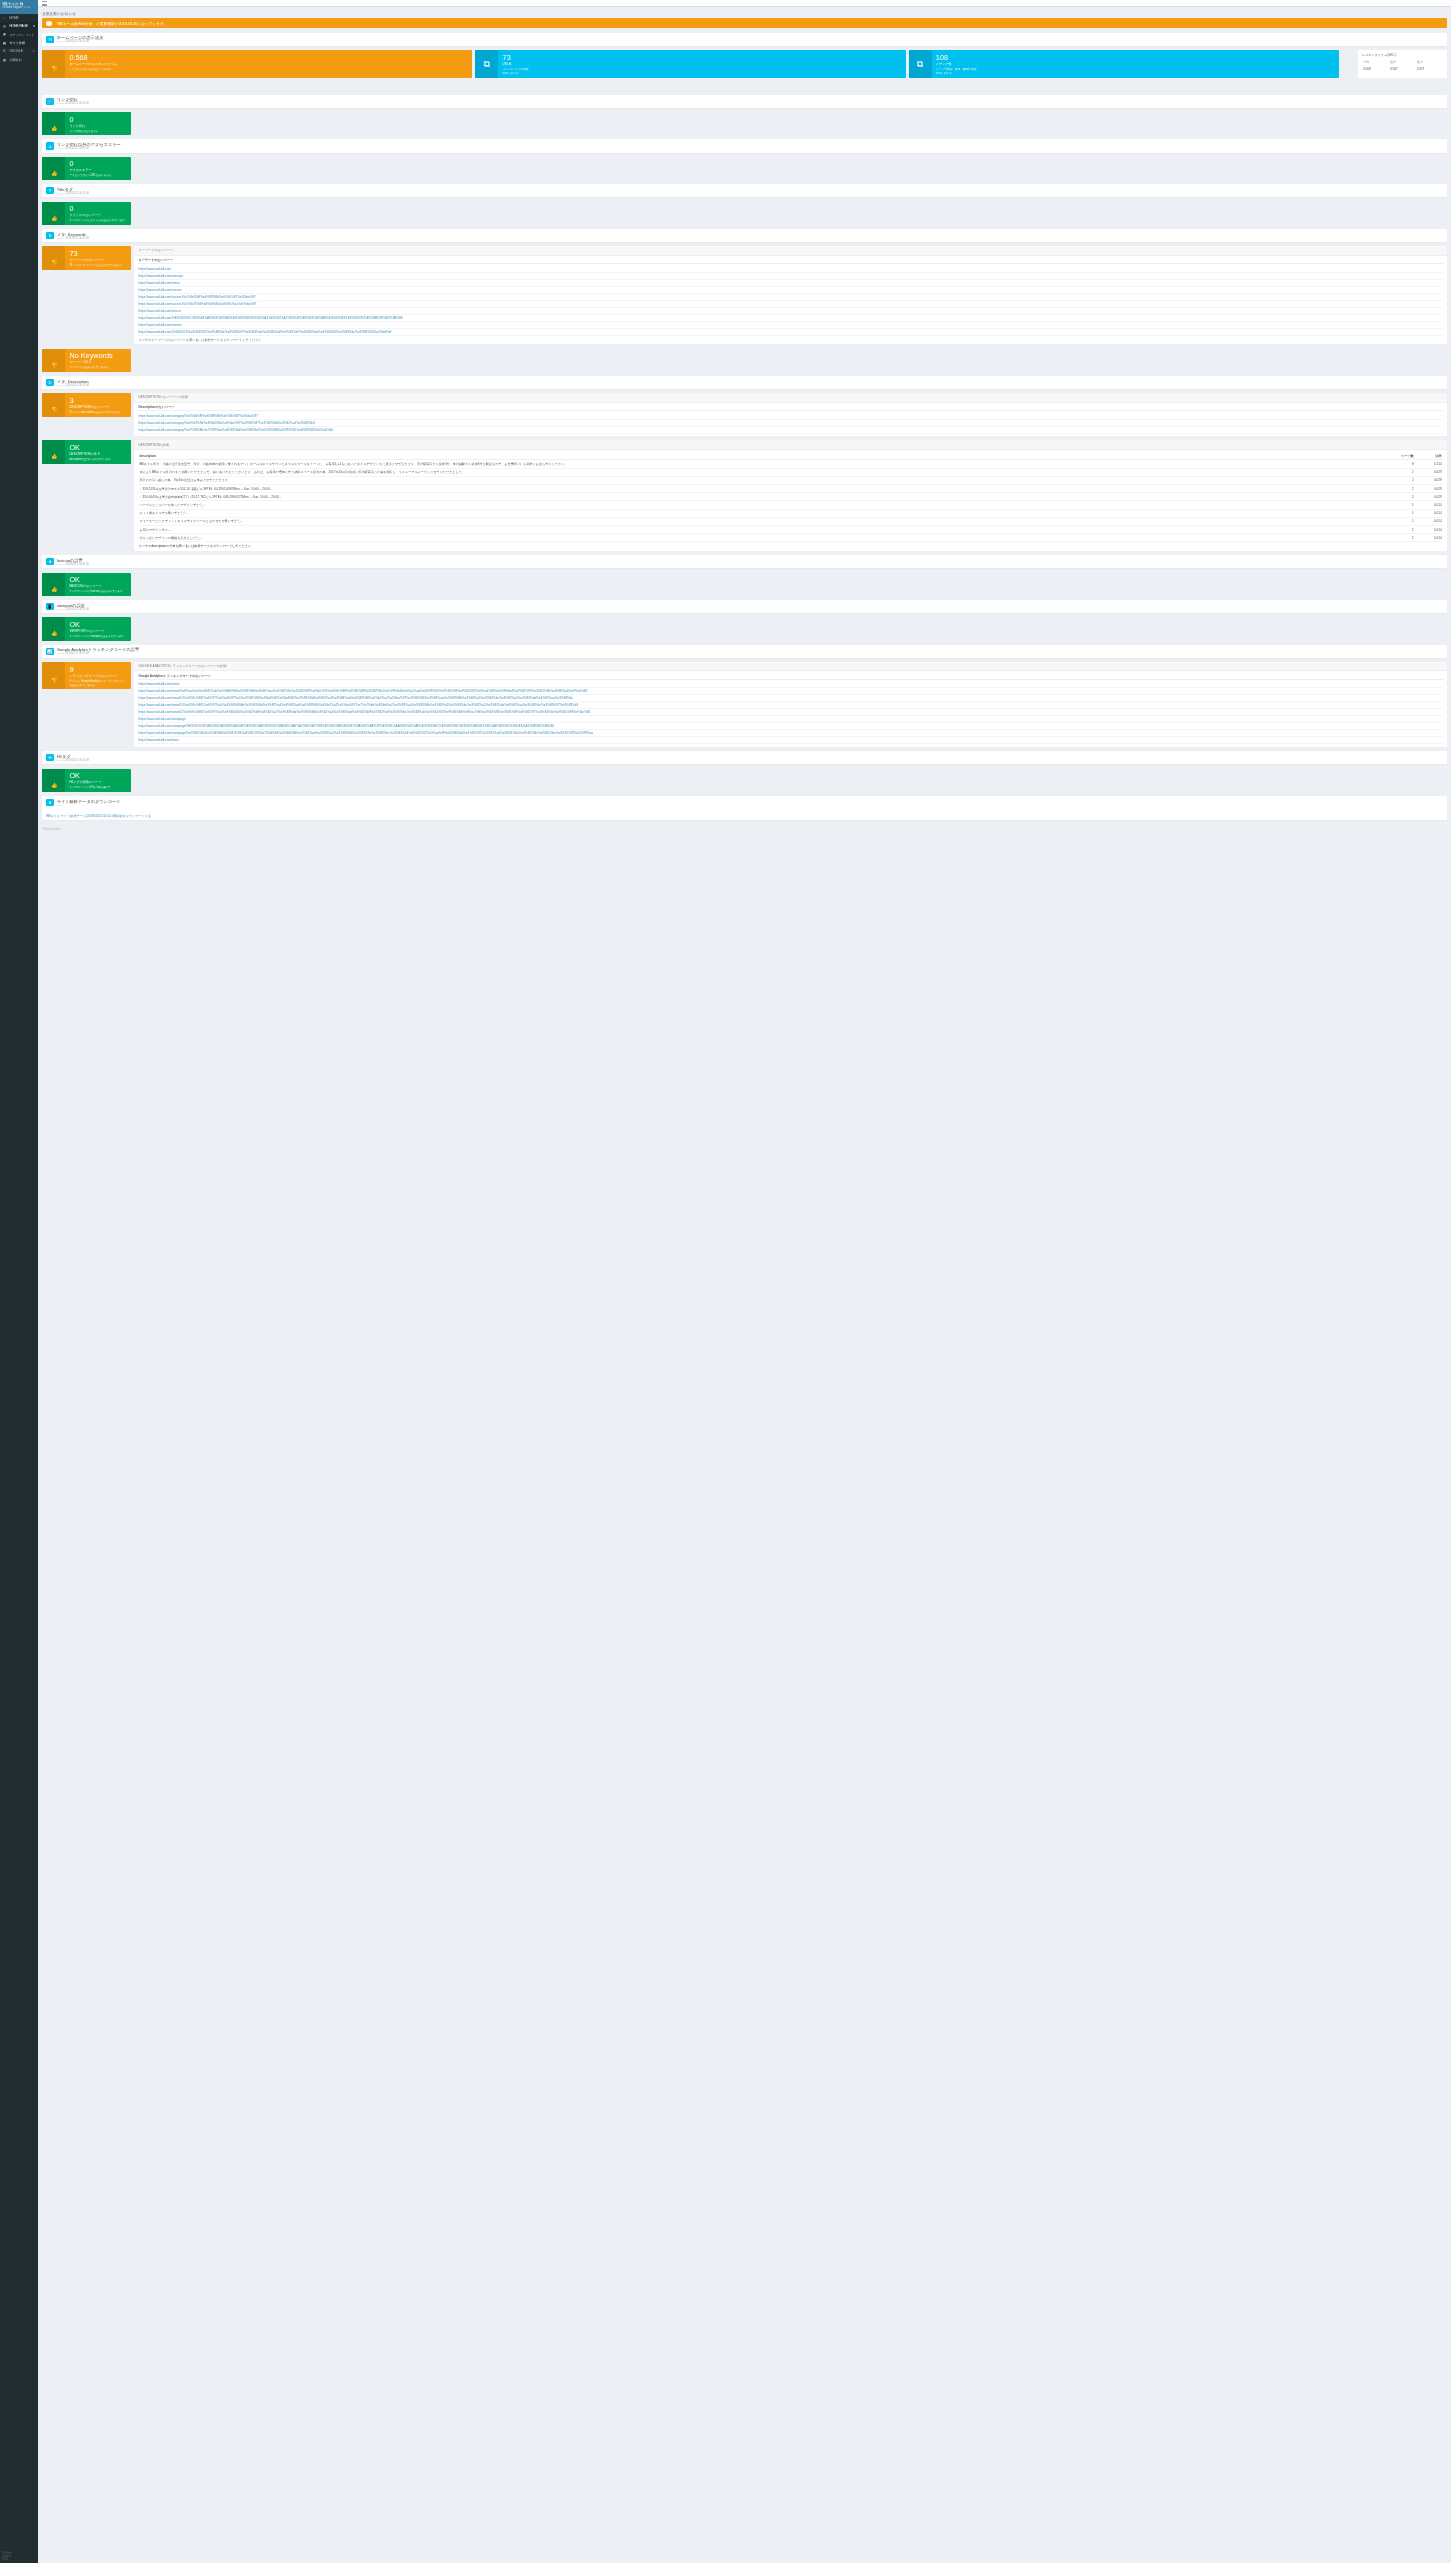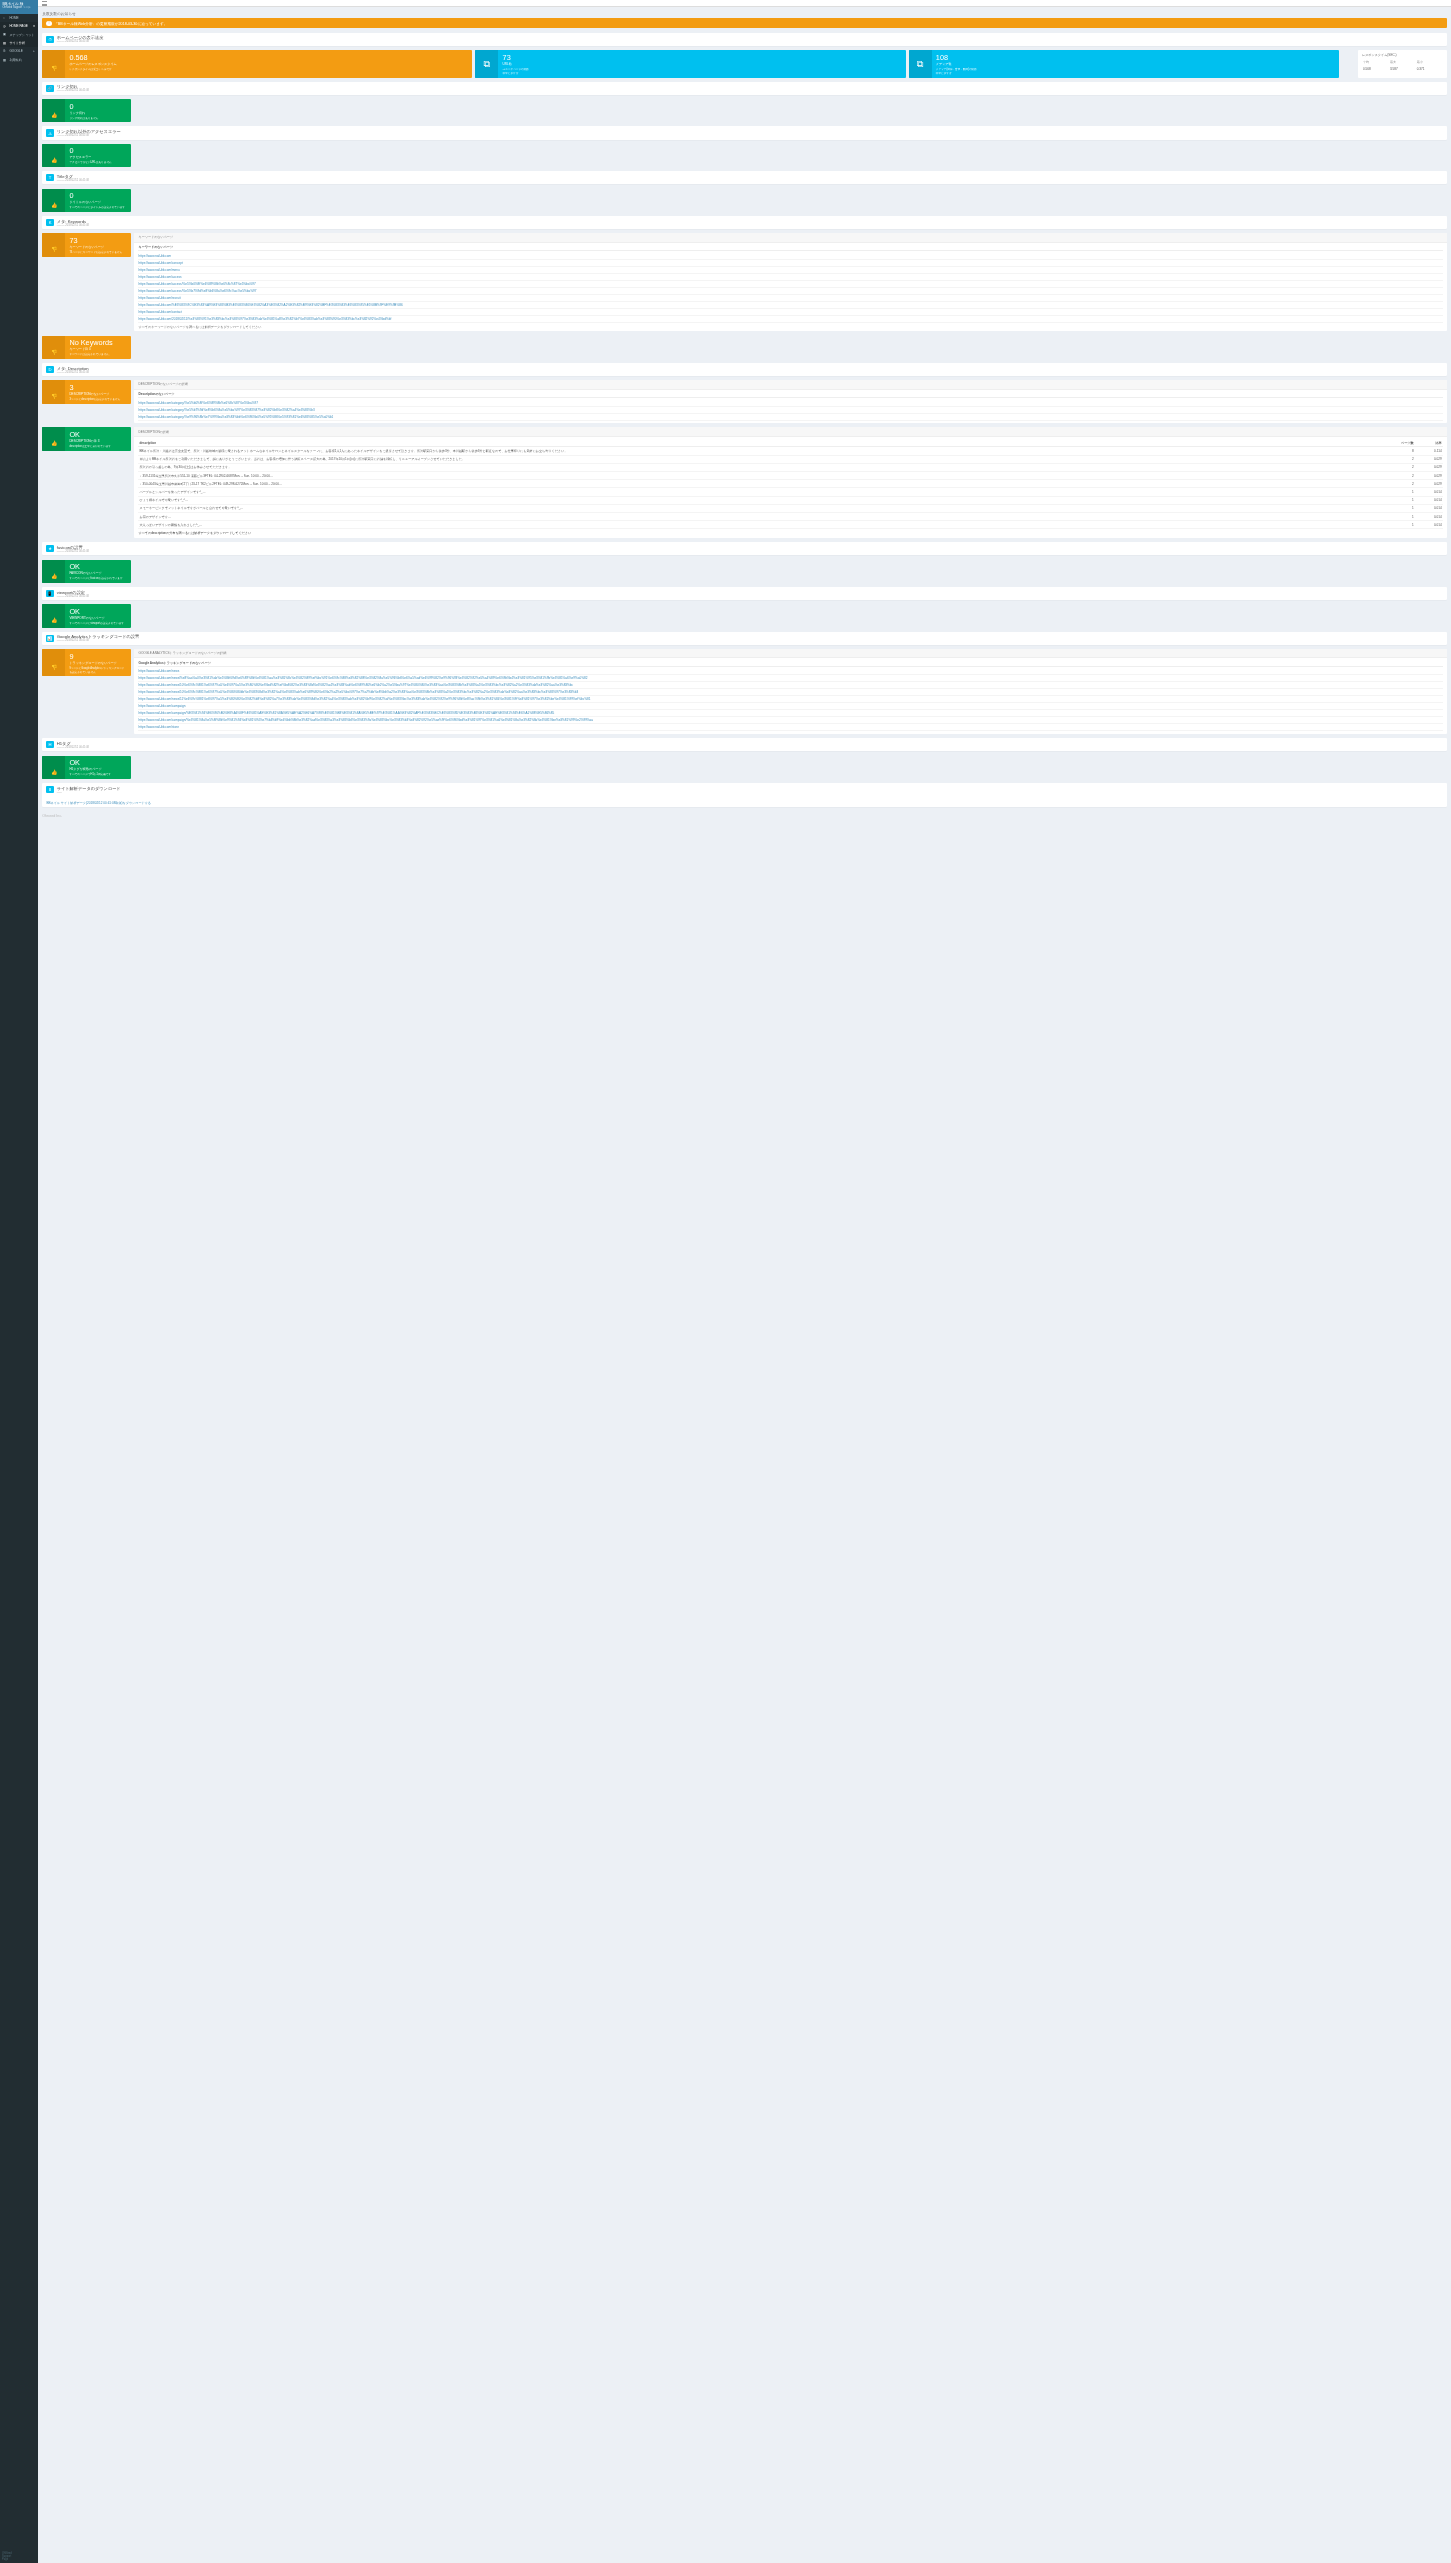--- a/index.html
+++ b/index.html
@@ -22,21 +22,21 @@
 .main{padding:4.2px}
 .alert-title{font-size:3.7px;color:#666;margin-bottom:1.6px}
 .alert{background:#f39c12;color:#fff;padding:2.6px 4.2px;border-radius:1px;font-size:3.7px;display:flex;align-items:center;gap:2.6px;margin-bottom:4.2px}
 .alert .badge{background:#fff;color:#f39c12;border-radius:50%;width:5.2px;height:5.2px;display:inline-flex;align-items:center;justify-content:center;font-size:3.1px;font-weight:bold}
 .box{background:#fff;border-radius:1px;margin-bottom:4.2px;box-shadow:0 0.5px 0.5px rgba(0,0,0,.05)}
 .box-header{padding:2.6px 4.2px;display:flex;align-items:center;gap:3.1px}
 .box-header .hicon{width:7.3px;height:7.3px;background:#00c0ef;border-radius:1px;display:flex;align-items:center;justify-content:center;color:#fff;font-size:4.2px}
 .box-header .htitle{font-size:4.2px;color:#444}
 .box-header .hsub{font-size:2.6px;color:#aaa}
 .box-body{padding:2.6px 4.2px}
-.row3{display:flex;gap:19px;margin-bottom:4px}
+.row3{display:flex;gap:19px;margin-bottom:17px}
 .info-box{flex:1;display:flex;border-radius:1px;overflow:hidden;min-height:23px}
 .info-box .ibicon{flex:0 0 23px;display:flex;align-items:center;justify-content:center;color:#fff;font-size:9.4px}
 .info-box .ibcontent{flex:1;padding:2.6px 4.2px;color:#fff}
 .info-box .ibnum{font-size:7.3px;font-weight:300}
 .info-box .ibcontent .iblabel{font-size:3.1px;opacity:.95;margin-top:0.5px}
 .info-box .ibcontent .ibsub{font-size:2.6px;opacity:.9;margin-top:1px}
 .bg-yellow{background:#f39c12}
 .bg-yellow-dark{background:#e08e0b}
 .bg-aqua{background:#00c0ef}
 .bg-aqua-dark{background:#00a7d0}

